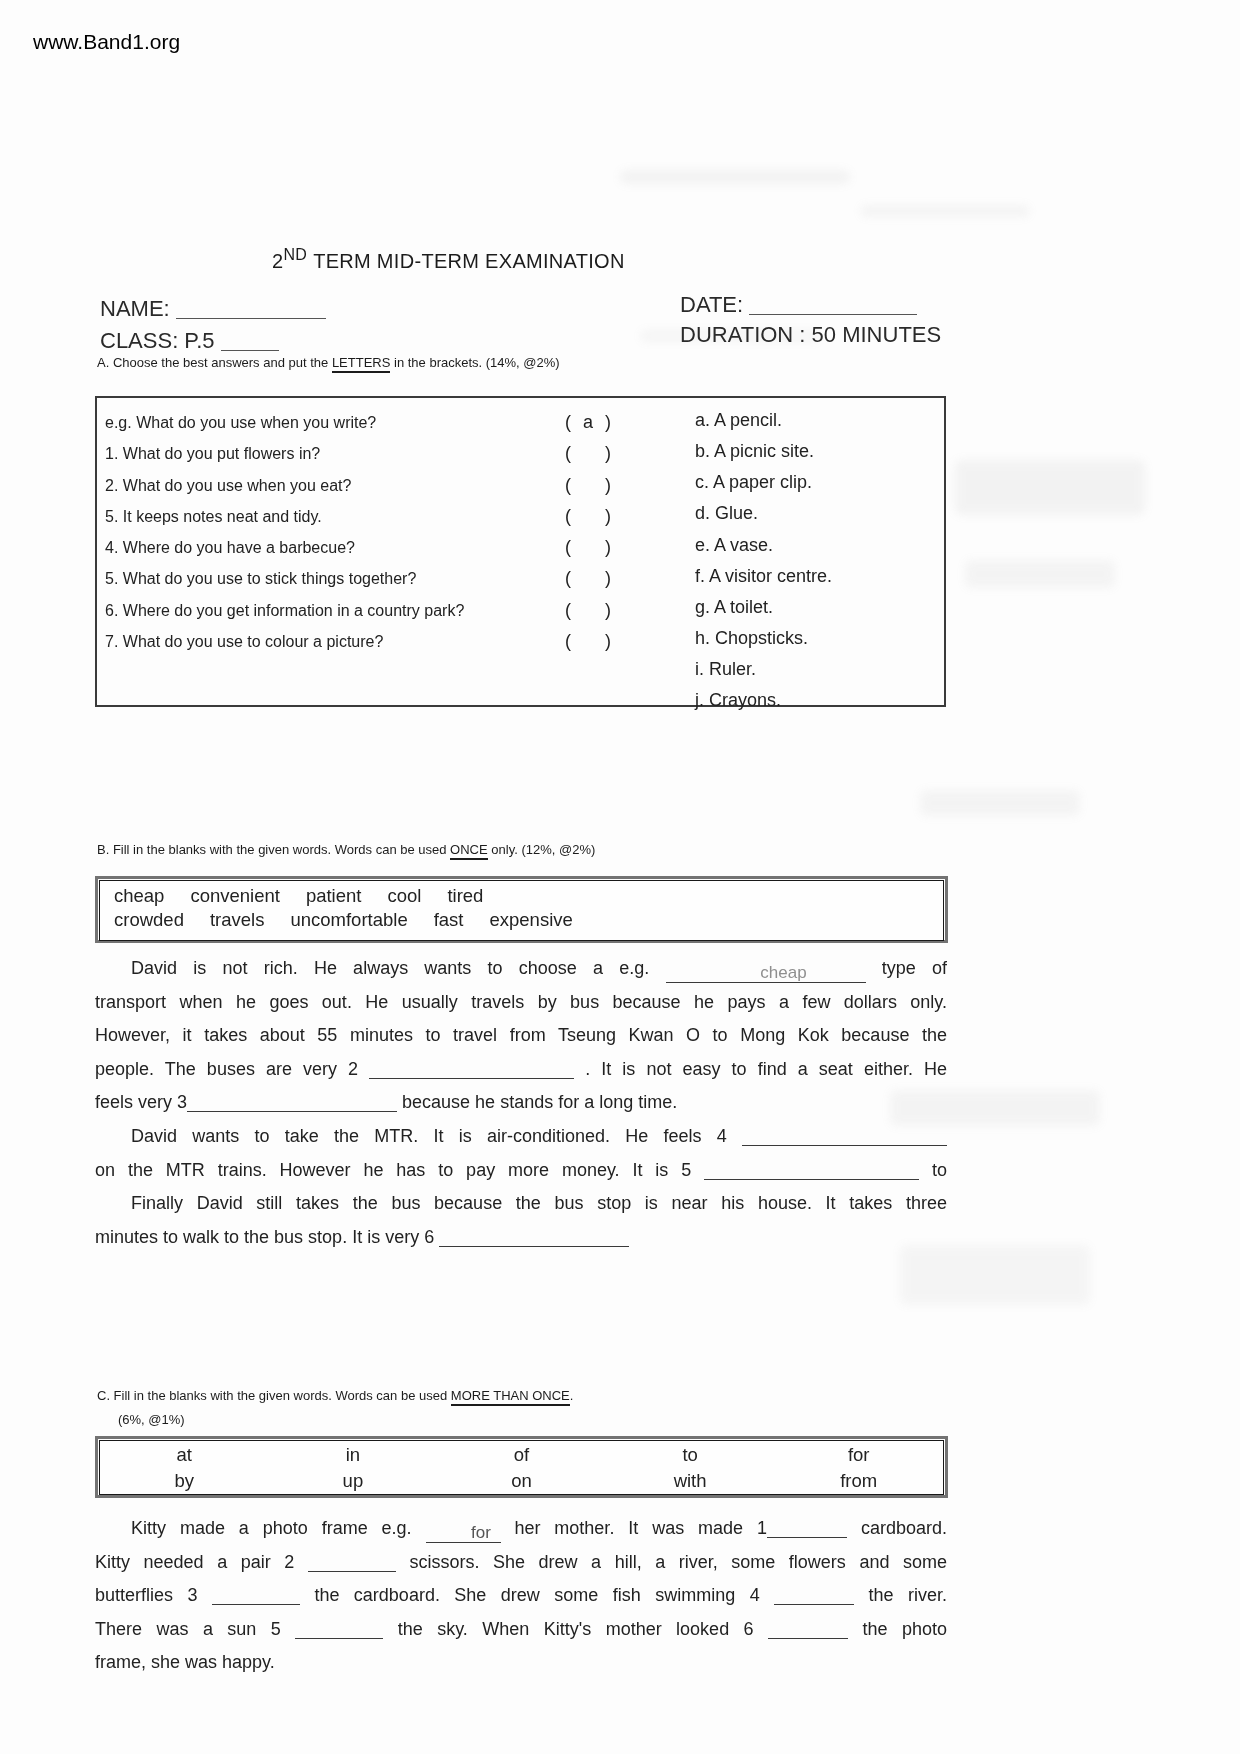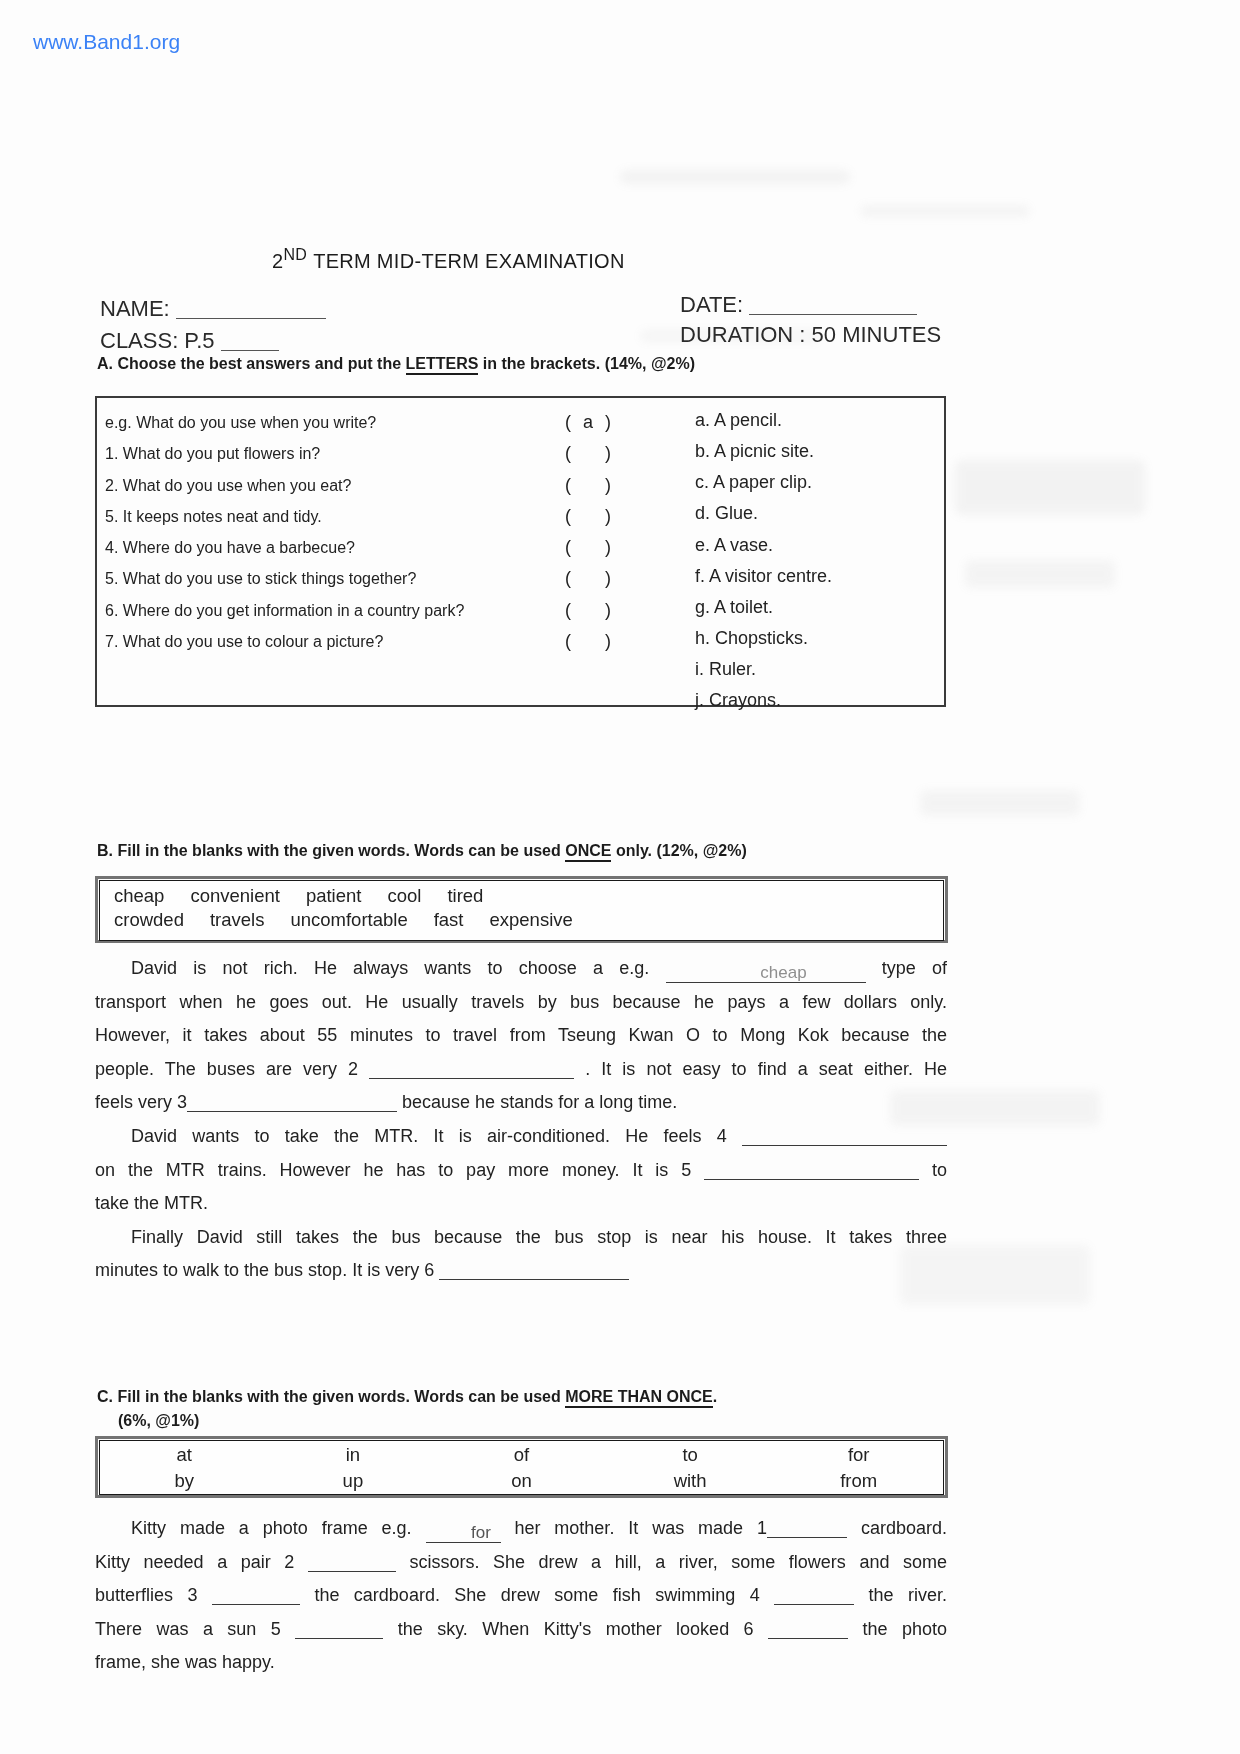--- a/index.html
+++ b/index.html
@@ -1,25 +1,25 @@
 <!DOCTYPE html>
 <html><head>
 <meta charset="utf-8">
 <style>
   html,body{margin:0;padding:0;background:#e8e8e8;}
   .page{position:relative;width:1240px;height:1754px;background:#fdfdfd;margin:0 auto;
         font-family:"Liberation Sans", sans-serif;color:#222;overflow:hidden;}
   .abs{position:absolute;}
-  .watermark{left:33px;top:30px;font-size:21px;color:#3b82f6;}
+  .watermark{left:33px;top:30px;font-size:21px;color:#000000;}
   .title{left:272px;top:246px;font-size:20px;color:#1c1c1c;letter-spacing:.3px;}
   .title sup{font-size:16px;}
   .title .rest{margin-left:6px;}
   .lbl{font-size:22px;color:#2a2a2a;}
   .uline{display:inline-block;border-bottom:1.5px solid #555;height:18px;vertical-align:-3px;}
-  .heading{font-size:16px;font-weight:bold;color:#1c1c1c;}
+  .heading{font-size:13px;font-weight:normal;color:#1c1c1c;}
   .heading .u{border-bottom:2px solid #1c1c1c;padding-bottom:1px;}
   
   .boxA{left:95px;top:396px;width:847px;height:307px;border:2px solid #3a3a3a;}
   .qcol{position:absolute;left:8px;top:9px;}
   .qrow{height:31.3px;line-height:31.3px;font-size:16px;white-space:nowrap;}
   .bcol{position:absolute;left:468px;top:9px;}
   .brow{height:31.3px;line-height:31.3px;font-size:18px;display:flex;justify-content:space-between;width:46px;}
   .ocol{position:absolute;left:598px;top:7px;}
   .orow{height:31.15px;line-height:31.15px;font-size:18px;white-space:nowrap;}
   
@@ -164,21 +164,20 @@
   </div>
 
   <div class="abs para" style="top:952px;">
     <div class="pline indent justify"><span>David is not rich. He always wants to choose a e.g. </span><span class="blank" style="width: 200px;"><span class="fill pencil">cheap</span></span><span> type of</span></div>
     <div class="pline justify"><span>transport when he goes out. He usually travels by bus because he pays a few dollars only.</span></div>
     <div class="pline justify"><span>However, it takes about 55 minutes to travel from Tseung Kwan O to Mong Kok because the</span></div>
     <div class="pline justify"><span>people. The buses are very 2 </span><span class="blank" style="width: 205px;"></span><span> . It is not easy to find a seat either. He</span></div>
     <div class="pline"><span>feels very 3</span><span class="blank" style="width: 210px;"></span><span> because he stands for a long time.</span></div>
     <div class="pline indent justify"><span>David wants to take the MTR. It is air-conditioned. He feels 4 </span><span class="blank" style="width: 205px;"></span></div>
     <div class="pline justify"><span>on the MTR trains. However he has to pay more money. It is 5 </span><span class="blank" style="width: 215px;"></span><span> to</span></div>
-    <div class="pline"><span>take the MTR.</span></div>
     <div class="pline indent justify"><span>Finally David still takes the bus because the bus stop is near his house. It takes three</span></div>
     <div class="pline"><span>minutes to walk to the bus stop. It is very 6 </span><span class="blank" style="width: 190px;"></span></div>
   </div>
 
   <div class="abs heading" style="left:97px;top:1388px;">
     <span>C. Fill in the blanks with the given words. Words can be used </span><span class="u">MORE THAN ONCE</span><span>.</span>
   </div>
   <div class="abs heading" style="left:118px;top:1412px;">(6%, @1%)</div>
 
   <div class="abs wbox" style="top:1436px;width:847px;height:56px;">

